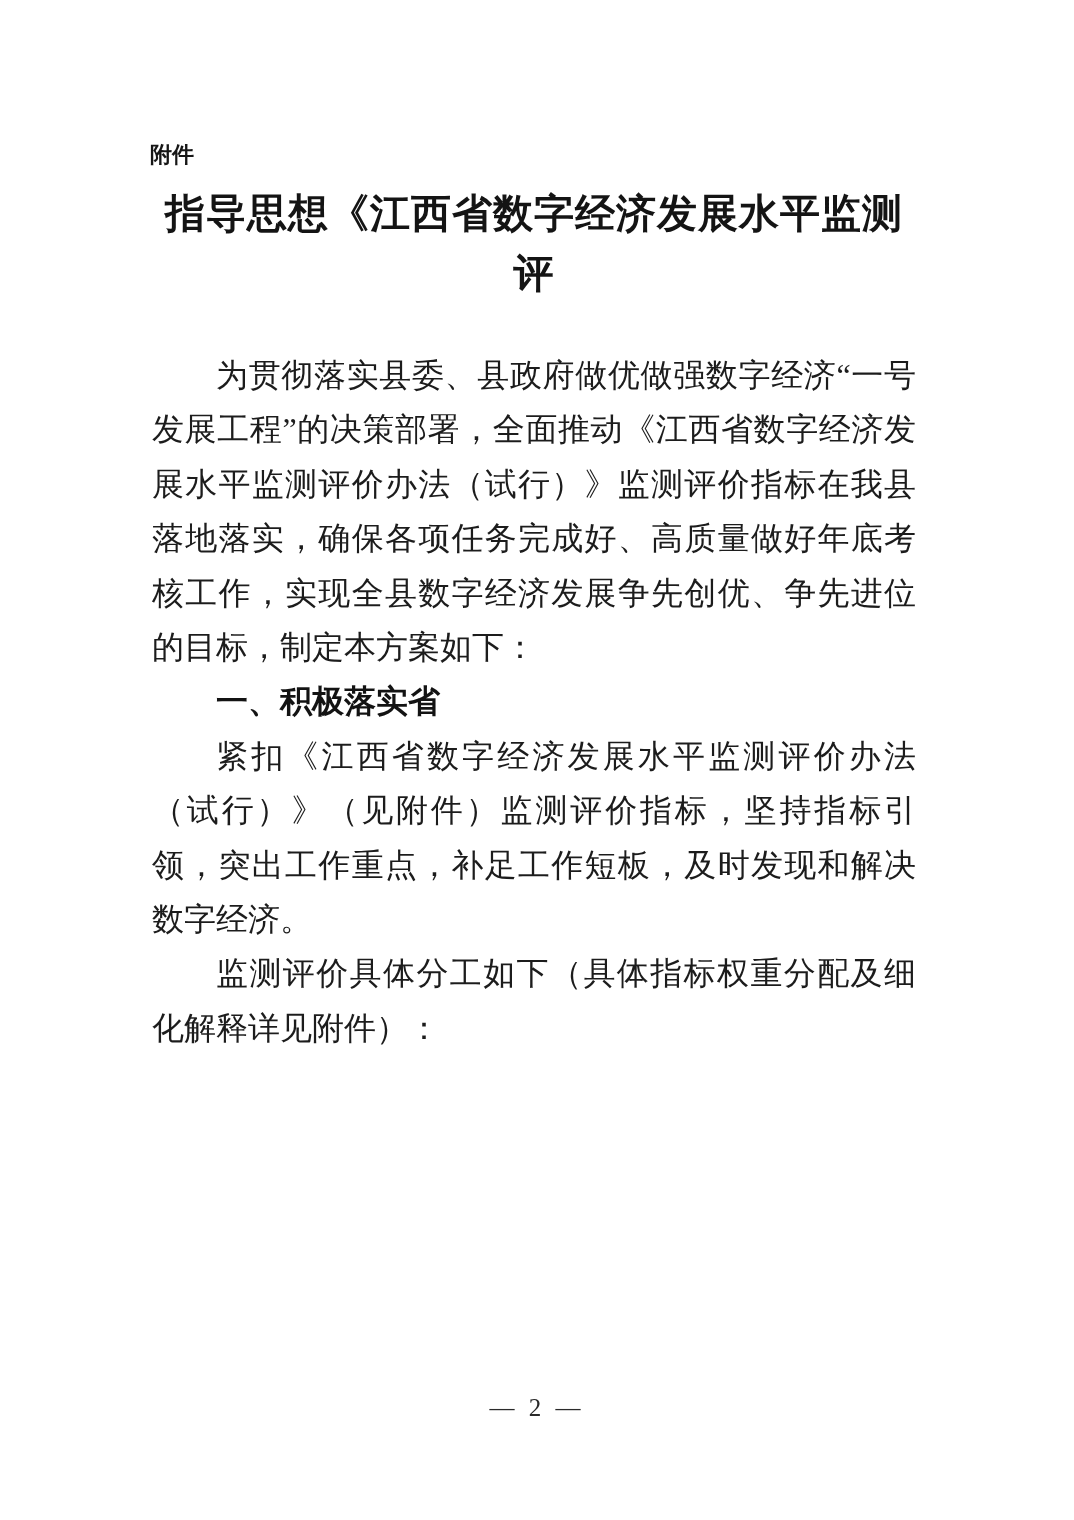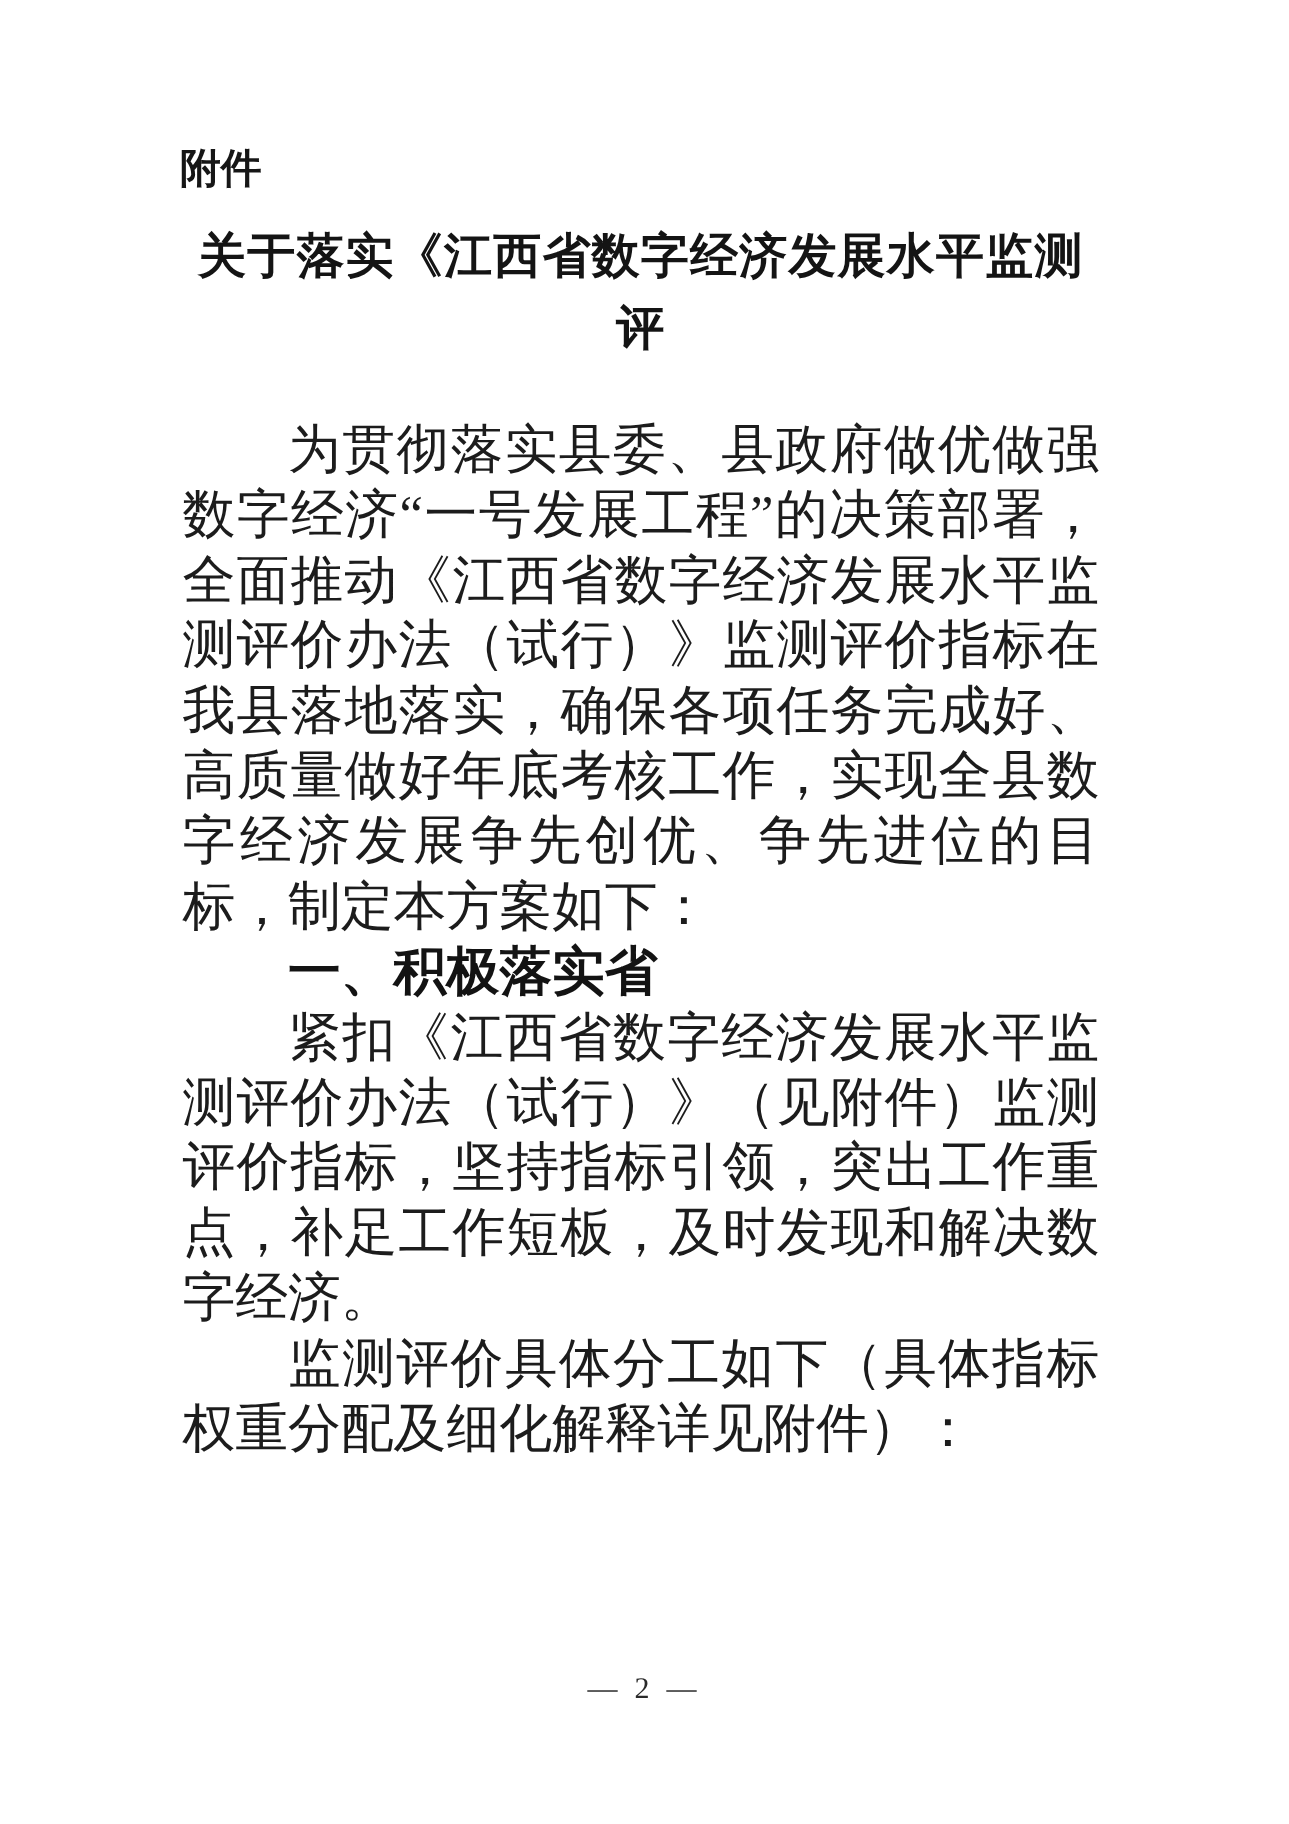--- a/index.html
+++ b/index.html
@@ -12,24 +12,24 @@
     width: 1074px;
     height: 1520px;
     background: #ffffff;
     color: #1c1c1c;
     overflow: hidden;
     font-family: "Liberation Serif", "DejaVu Serif", serif;
   }
   .attachment {
     position: absolute;
     left: 150px;
-    top: 122px;
+    top: 136px;
     font-family: "Liberation Sans", "DejaVu Sans", sans-serif;
     font-weight: 700;
-    font-size: 34px;
+    font-size: 22px;
     line-height: 38px;
     color: #161616;
   }
   .title {
     position: absolute;
     left: 150px;
     top: 184px;
     width: 768px;
     text-align: center;
     font-family: "Liberation Serif", "DejaVu Serif", serif;
@@ -37,21 +37,21 @@
     font-size: 40px;
     line-height: 60px;
     letter-spacing: 1px;
     color: #141414;
   }
   .doc-body {
     position: absolute;
     left: 152px;
     top: 348px;
     width: 764px;
-    font-size: 44px;
+    font-size: 32px;
     line-height: 54.4px;
     text-align: justify;
     color: #1c1c1c;
   }
   .doc-body p {
     margin: 0;
     padding: 0;
     text-indent: 2em;
   }
   .para {
@@ -75,21 +75,21 @@
   }
 </style>
 </head>
 <body>
 
 <div class="page">
 
   <div class="attachment">附件</div>
 
   <div class="title">
-    <div>关于落实《江西省数字经济发展水平监测评</div>
+    <div>指导思想《江西省数字经济发展水平监测评</div>
   </div>
 
   <div class="doc-body">
     <p class="para">为贯彻落实县委、县政府做优做强数字经济“一号发展工程”的决策部署，全面推动《江西省数字经济发展水平监测评价办法（试行）》监测评价指标在我县落地落实，确保各项任务完成好、高质量做好年底考核工作，实现全县数字经济发展争先创优、争先进位的目标，制定本方案如下：</p>
     <p class="heading">一、积极落实省</p>
     <p class="para">紧扣《江西省数字经济发展水平监测评价办法（试行）》（见附件）监测评价指标，坚持指标引领，突出工作重点，补足工作短板，及时发现和解决数字经济。</p>
     <p class="para">监测评价具体分工如下（具体指标权重分配及细化解释详见附件）：</p>
   </div>
 
   <div class="footer">— 2 —</div>

